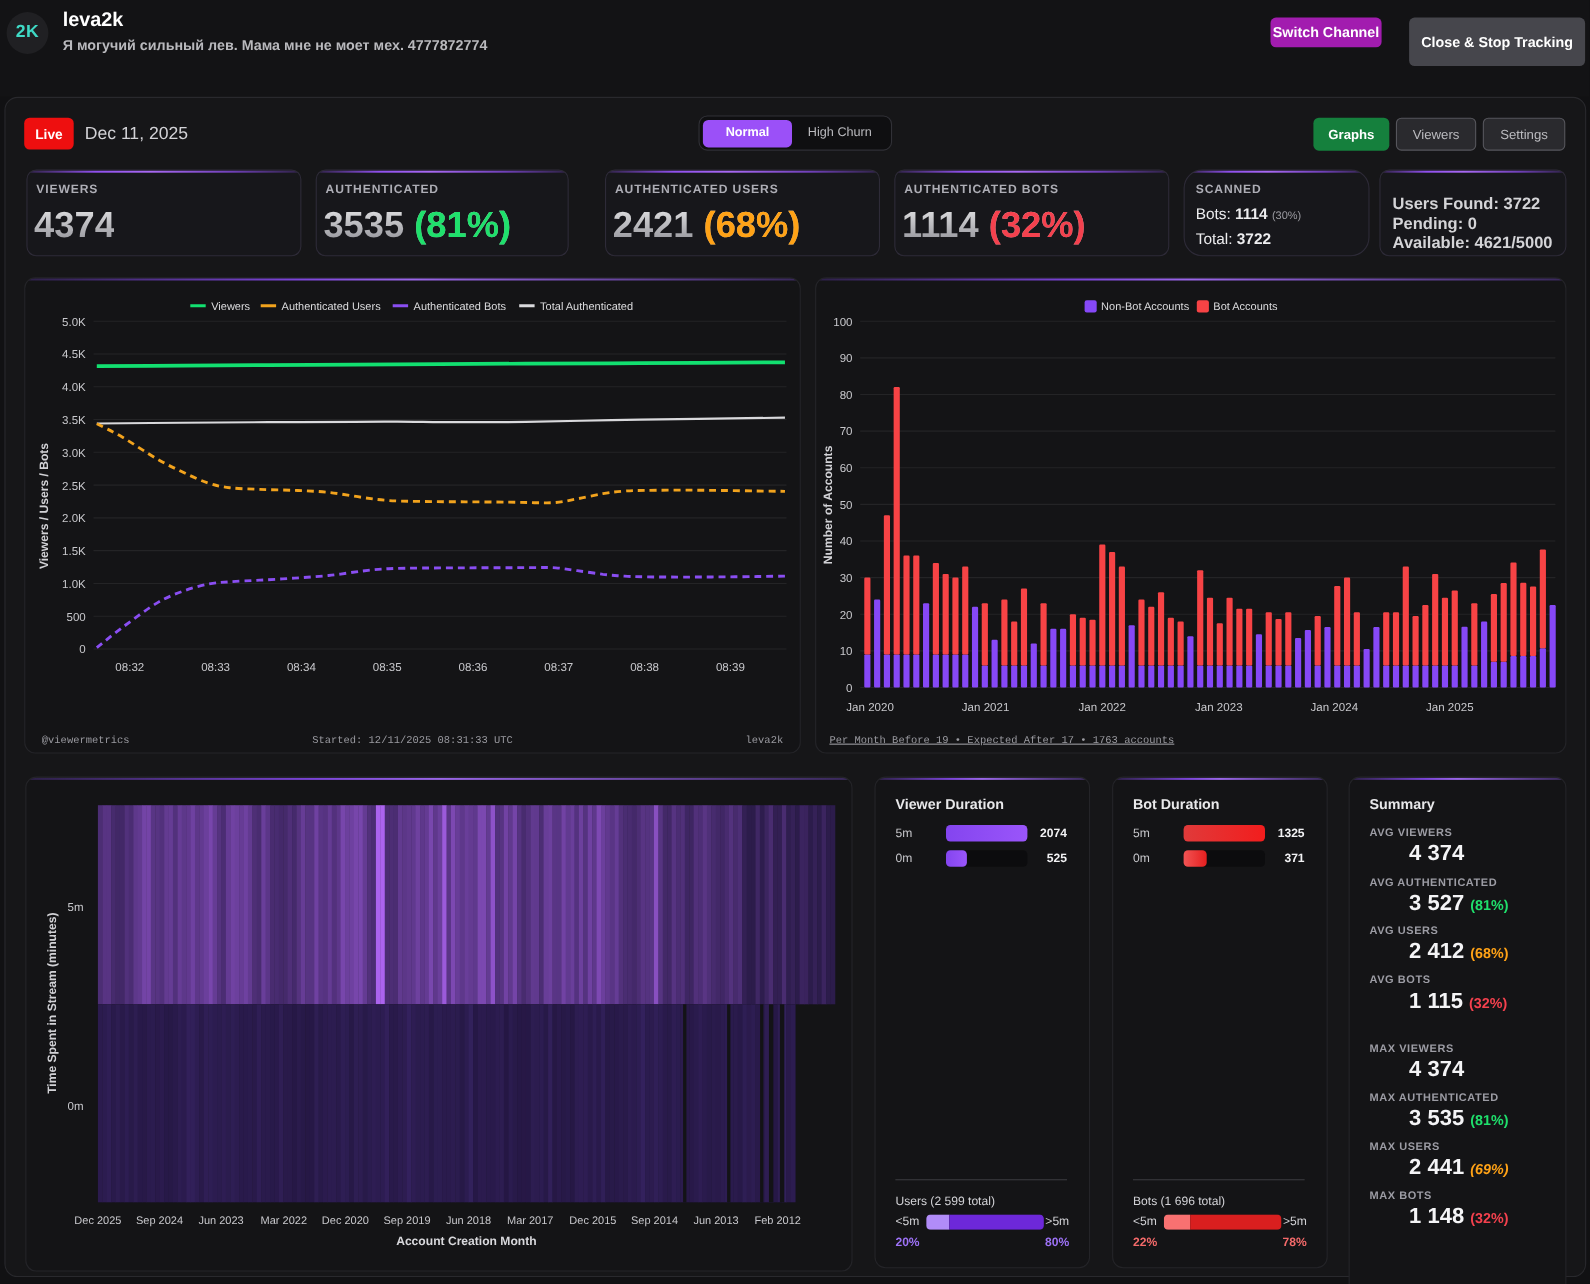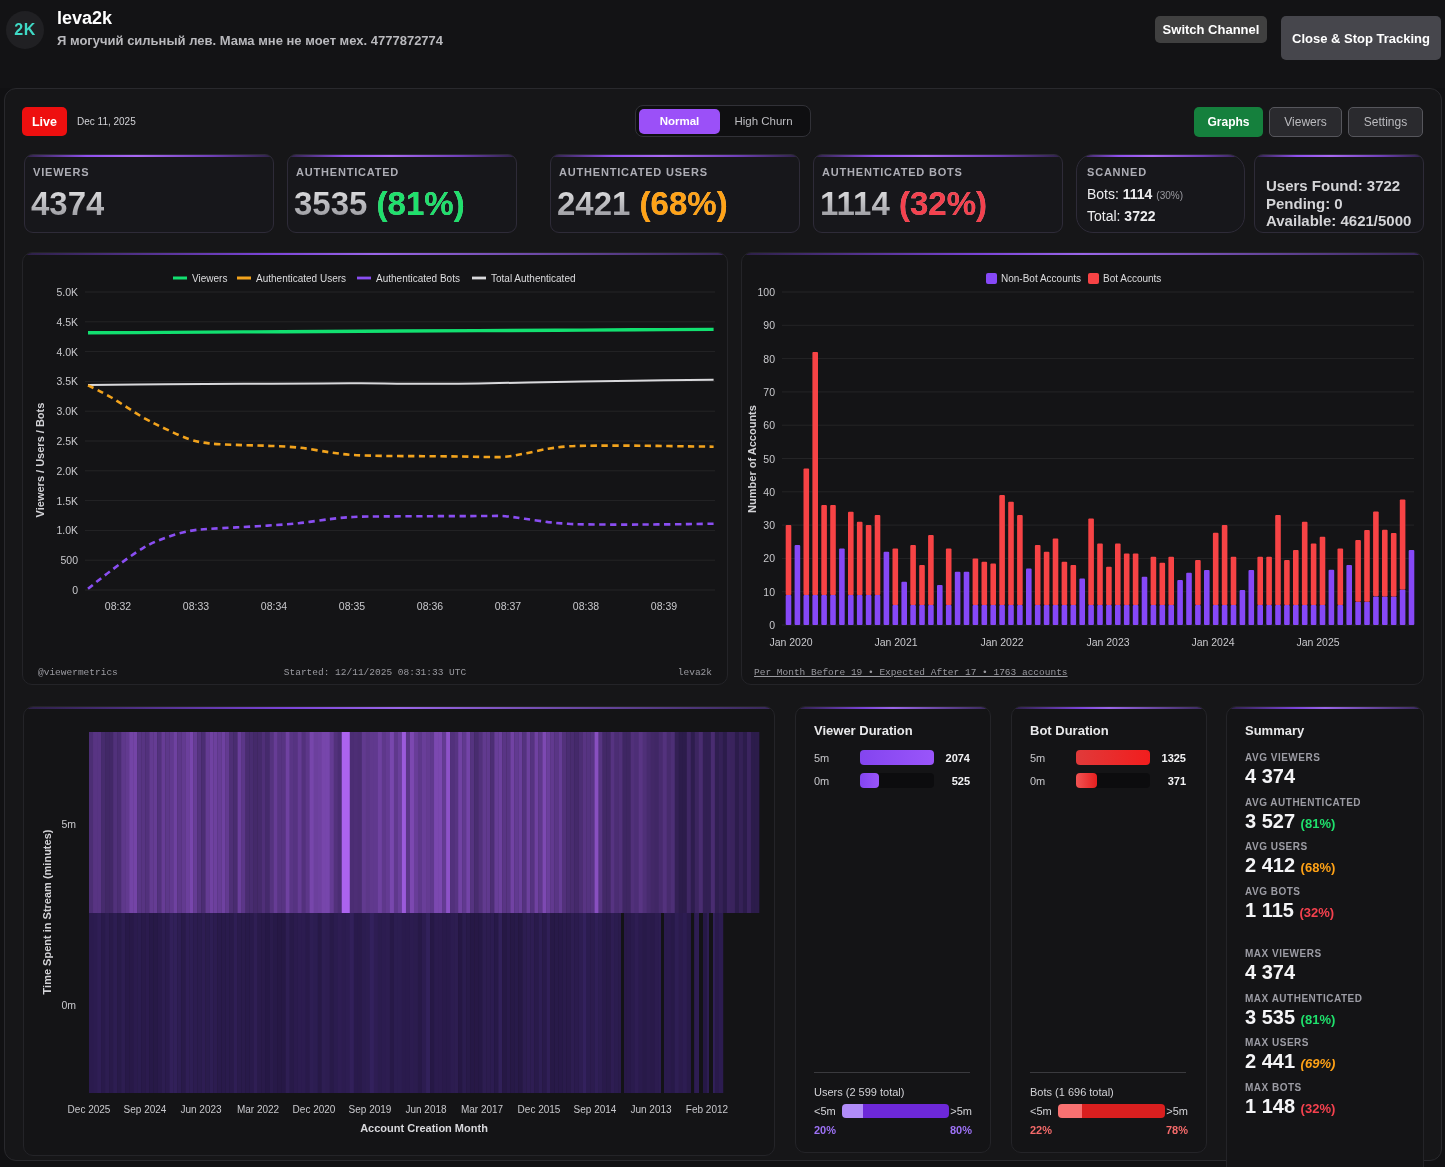--- a/index.html
+++ b/index.html
@@ -1,24 +1,24 @@
 <!DOCTYPE html>
 <html><head><meta charset="utf-8"><style>
 * { margin:0; padding:0; box-sizing:border-box; }
 html,body { width:1445px; height:1167px; background:#111113; font-family:"Liberation Sans", sans-serif; overflow:hidden; }
 .header { position:absolute; left:0; top:0; width:1445px; height:88px; background:#131315; }
 .avatar { position:absolute; left:6px; top:11px; width:38px; height:38px; border-radius:50%; background:#202023; color:#3fd9c5; font-weight:bold; font-size:16px; display:flex; align-items:center; justify-content:center; letter-spacing:0.5px; }
 .htitle { position:absolute; left:57px; top:8px; font-size:18px; font-weight:bold; color:#ffffff; }
 .hsub { position:absolute; left:57px; top:33px; font-size:13px; font-weight:bold; color:#b9b9bd; }
 .btn { position:absolute; border-radius:5px; font-weight:bold; font-size:13px; color:#fff; display:flex; align-items:center; justify-content:center; }
-.btn-switch { left:1155px; top:16px; width:112px; height:27px; background:#404040; }
+.btn-switch { left:1155px; top:16px; width:101px; height:27px; background:#a21caf; }
 .btn-close { left:1281px; top:16px; width:160px; height:44px; background:#46464c; white-space:nowrap; }
 .main { position:absolute; left:4px; top:88px; width:1438px; height:1073px; background:#161618; border:1px solid #29292d; border-radius:12px; }
 .live { position:absolute; left:22px; top:107px; width:45px; height:29px; background:#ee0f0f; border-radius:5px; color:#fff; font-weight:bold; font-size:12.5px; display:flex; align-items:center; justify-content:center; }
-.date { position:absolute; left:77px; top:107px; height:29px; display:flex; align-items:center; color:#d2d2d6; font-size:10px; }
+.date { position:absolute; left:77px; top:107px; height:29px; display:flex; align-items:center; color:#d2d2d6; font-size:16px; }
 .toggle { position:absolute; left:635px; top:105px; width:176px; height:32px; background:#0f0f11; border:1px solid #313137; border-radius:8px; display:flex; align-items:center; padding:3px; }
 .tseg1 { width:81px; height:25px; background:#9b50f8; border-radius:5px; color:#fff; font-weight:bold; font-size:11.5px; display:flex; align-items:center; justify-content:center; }
 .tseg2 { flex:1; color:#bcbcc0; font-size:11.5px; display:flex; align-items:center; justify-content:center; }
 .btn-graphs { left:1194px; top:107px; width:69px; height:30px; background:#15803d; font-size:12px; }
 .btn-grey { background:#2a2a2e; border:1px solid #56565c; color:#bbbbbf; font-size:12px; font-weight:normal; }
 .btn-viewers { left:1269px; top:107px; width:73px; height:30px; }
 .btn-settings { left:1348px; top:107px; width:75px; height:30px; }
 .card { position:absolute; top:154px; height:79px; background:#17171b; border:1px solid #2e2b38; border-radius:9px; overflow:hidden; }
 .card::before { content:""; position:absolute; left:0; top:0; right:0; height:2px; background:linear-gradient(90deg, rgba(120,70,200,0.25) 0%, #9050ee 25%, #a869f2 45%, #7040b8 75%, rgba(100,60,170,0.3) 100%); }
 .clabel { position:absolute; left:8px; top:11px; font-size:11px; letter-spacing:0.8px; color:#adadb5; font-weight:bold; }
@@ -27,21 +27,21 @@
 .pct-o { color:#ffa216; -webkit-text-fill-color:#ffa216; }
 .pct-r { color:#f4414e; -webkit-text-fill-color:#f4414e; }
 .panel { position:absolute; background:#141416; border:1px solid #242428; border-radius:10px; overflow:hidden; }
 .panel::before { content:""; position:absolute; left:0; top:0; right:0; height:2px; background:linear-gradient(90deg, rgba(100,60,180,0.3) 0%, #7b44d8 35%, #9a66e8 50%, rgba(110,70,190,0.4) 100%); }
 .footer-mono { position:absolute; bottom:6px; left:0; right:0; font-family:"Liberation Mono", monospace; font-size:9.5px; color:#9a9aa0; }
 .scan-line { font-size:14px; color:#ededef; line-height:21px; }
 .dur-title { position:absolute; left:18px; top:16px; font-size:13px; font-weight:bold; color:#e8e8ea; }
 .dur-row-label { position:absolute; left:18px; font-size:11px; color:#c6c6ca; }
 .dur-val { position:absolute; right:20px; font-size:11px; font-weight:bold; color:#f2f2f4; text-align:right; }
 .sum-label { font-size:10px; letter-spacing:0.5px; color:#9c9ca4; font-weight:bold; }
-.sum-val { font-size:20px; font-weight:bold; color:#f4f4f6; margin-top:2px; }
+.sum-val { font-size:20px; font-weight:bold; color:#f4f4f6; margin-top:2px;margin-left:36px; }
 .sum-pct { font-size:13px; font-weight:bold; }
 </style></head>
 <body>
 <div class="header">
   <div class="avatar">2K</div>
   <div class="htitle">leva2k</div>
   <div class="hsub">Я могучий сильный лев. Мама мне не моет мех. 4777872774</div>
 </div>
 <div class="btn btn-switch">Switch Channel</div>
 <div class="btn btn-close">Close &amp; Stop Tracking</div>

